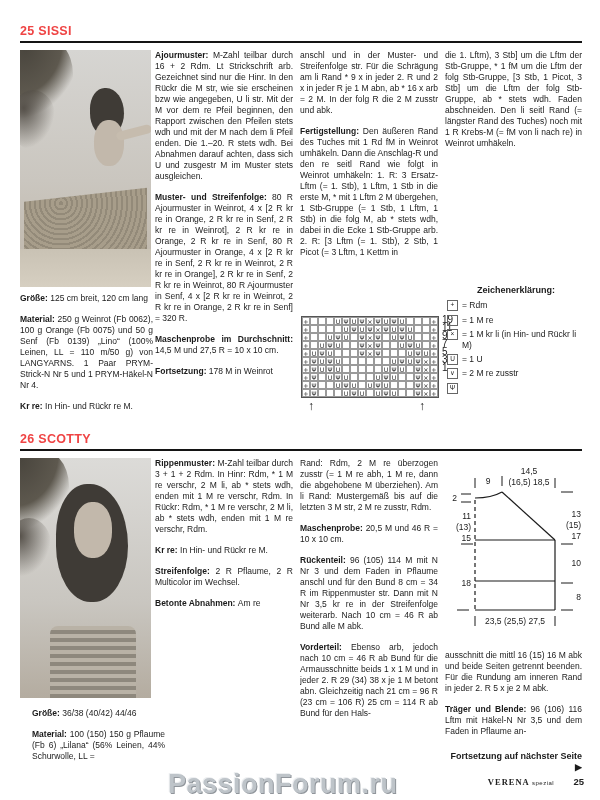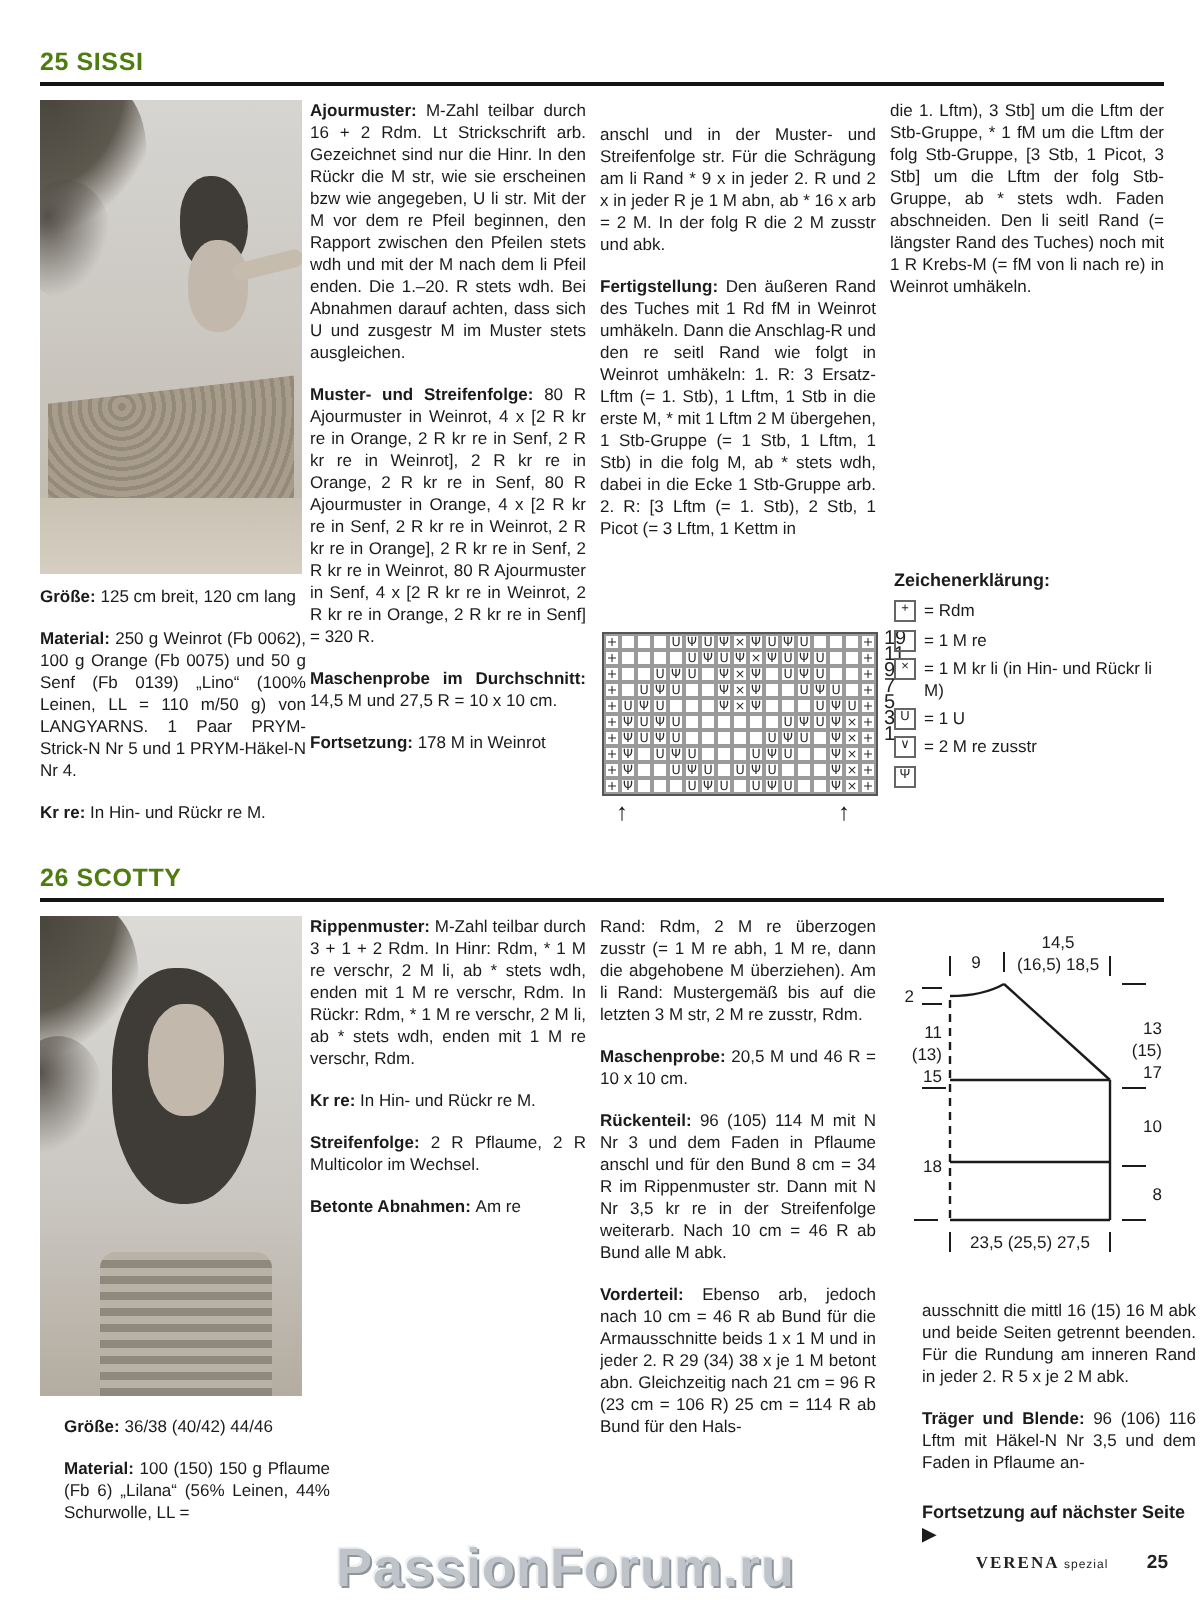--- a/index.html
+++ b/index.html
@@ -1,19 +1,19 @@
 <!DOCTYPE html>
 <html><head>
 <meta charset="utf-8">
 <style>
   html,body{margin:0;padding:0;background:#ffffff;}
   .page{position:relative;width:600px;height:800px;background:#fff;overflow:hidden;
         font-family:"Liberation Sans",sans-serif;color:#1b1b1b;}
   .section-head{position:absolute;left:20px;width:562px;margin:0;font-size:12.5px;font-weight:bold;
-        letter-spacing:.3px;border-bottom:2.5px solid #141414;padding-bottom:3px;color:#4d7c0f;}
+        letter-spacing:.3px;border-bottom:2.5px solid #141414;padding-bottom:3px;color:#ef4444;}
   .col{position:absolute;font-size:8.5px;line-height:11px;text-align:justify;overflow:hidden;}
   .col p.para{margin:0 0 10px 0;}
   .col p.para b{font-weight:bold;}
   
   .photo{position:absolute;overflow:hidden;background:linear-gradient(180deg,#d6d5d2 0%,#cac6bf 55%,#beb5a7 100%);}
   .ph{position:absolute;}
   .ph-palm{left:-18px;top:-14px;width:70px;height:90px;background:radial-gradient(ellipse at 20% 20%,#4a463e 0%,#5d584e 45%,rgba(93,88,78,0) 70%);border-radius:50%;transform:rotate(18deg);}
   .ph-palm2{left:-10px;top:40px;width:46px;height:60px;background:radial-gradient(ellipse at 30% 30%,#56514a 0%,rgba(86,81,74,0) 68%);border-radius:50%;}
   .ph-hair{background:#3f3b36;border-radius:45% 55% 50% 50%;}
   .ph-skin{background:#c2b8ab;border-radius:46%;}
@@ -28,38 +28,38 @@
   .chart-box{border:1px solid #555;display:inline-block;}
   .chart-row{display:flex;}
   .chart-cell{width:8px;height:8px;border:0.5px solid #9a9a9a;box-sizing:border-box;
       font-size:6.3px;line-height:7.4px;text-align:center;color:#2a2a2a;
       font-family:"DejaVu Sans",sans-serif;}
   .chart-rowlabel{width:16px;font-size:10px;line-height:8px;padding-left:3px;color:#222;}
   .chart-arrows{position:relative;height:18px;}
   .chart-arrow{position:absolute;top:0;font-size:12px;font-weight:bold;color:#111;line-height:16px;}
   
   .legend{position:absolute;}
-  .legend-title{font-weight:bold;font-size:9px;margin-bottom:5px;}
+  .legend-title{font-weight:bold;font-size:9px;margin-bottom:5px;text-align:center;}
   .legend-item{display:flex;font-size:8.5px;line-height:10.5px;margin-bottom:3.5px;}
   .legend-sym{flex:0 0 9px;height:9px;border:1px solid #666;margin:0 4px 0 0;font-size:6.5px;
       line-height:8px;text-align:center;color:#222;}
   .legend-text{flex:1;}
   
   .schematic{position:absolute;}
   .schematic svg text{font-family:"Liberation Sans",sans-serif;font-size:8.5px;fill:#1b1b1b;}
   .schematic svg path,.schematic svg line{stroke:#1b1b1b;fill:none;}
   
   .footer{position:absolute;right:16px;top:776px;font-size:8px;color:#222;white-space:nowrap;}
   .footer .mag{font-family:"Liberation Serif",serif;font-weight:bold;letter-spacing:1px;font-size:8.5px;}
   .footer .sub{font-size:6px;letter-spacing:.5px;}
   .footer .pg{font-weight:bold;font-size:9.5px;margin-left:17px;}
   .watermark{position:absolute;left:168px;top:769px;font-size:27px;font-weight:bold;
       letter-spacing:.5px;color:#b9bfc5;
       text-shadow:1px 1px 0 #878d93,-1px -1px 0 #eceef0;opacity:.92;white-space:nowrap;}
-  .continuation{font-weight:bold;font-size:9px;margin-top:14px;text-align:left;}
+  .continuation{font-weight:bold;font-size:9px;margin-top:14px;text-align:right;}
 </style>
 </head>
 <body>
 
 <div class="page">
 
   <h1 class="section-head" style="top:24px;">
     <span>25 SISSI</span>
   </h1>
 
@@ -78,21 +78,21 @@
       <p class="para"><b>Kr re: </b>In Hin- und Rückr re M.</p>
     </div>
 
   <div class="col" style="left:155px;top:50px;width:138px;height:375px;">
       <p class="para"><b>Ajourmuster: </b>M-Zahl teilbar durch 16 + 2 Rdm. Lt Strickschrift arb. Gezeichnet sind nur die Hinr. In den Rückr die M str, wie sie erscheinen bzw wie angegeben, U li str. Mit der M vor dem re Pfeil beginnen, den Rapport zwischen den Pfeilen stets wdh und mit der M nach dem li Pfeil enden. Die 1.–20. R stets wdh. Bei Abnahmen darauf achten, dass sich U und zusgestr M im Muster stets ausgleichen.</p>
       <p class="para"><b>Muster- und Streifenfolge: </b>80 R Ajourmuster in Weinrot, 4 x [2 R kr re in Orange, 2 R kr re in Senf, 2 R kr re in Weinrot], 2 R kr re in Orange, 2 R kr re in Senf, 80 R Ajourmuster in Orange, 4 x [2 R kr re in Senf, 2 R kr re in Weinrot, 2 R kr re in Orange], 2 R kr re in Senf, 2 R kr re in Weinrot, 80 R Ajourmuster in Senf, 4 x [2 R kr re in Weinrot, 2 R kr re in Orange, 2 R kr re in Senf] = 320 R.</p>
       <p class="para"><b>Maschenprobe im Durchschnitt: </b>14,5 M und 27,5 R = 10 x 10 cm.</p>
       <p class="para"><b>Fortsetzung: </b>178 M in Weinrot</p>
     </div>
 
-  <div class="col" style="left:300px;top:62px;width:138px;height:262px;">
+  <div class="col" style="left:300px;top:50px;width:138px;height:262px;">
       <p class="para">anschl und in der Muster- und Streifenfolge str. Für die Schrägung am li Rand * 9 x in jeder 2. R und 2 x in jeder R je 1 M abn, ab * 16 x arb = 2 M. In der folg R die 2 M zusstr und abk.</p>
       <p class="para"><b>Fertigstellung: </b>Den äußeren Rand des Tuches mit 1 Rd fM in Weinrot umhäkeln. Dann die Anschlag-R und den re seitl Rand wie folgt in Weinrot umhäkeln: 1. R: 3 Ersatz-Lftm (= 1. Stb), 1 Lftm, 1 Stb in die erste M, * mit 1 Lftm 2 M übergehen, 1 Stb-Gruppe (= 1 Stb, 1 Lftm, 1 Stb) in die folg M, ab * stets wdh, dabei in die Ecke 1 Stb-Gruppe arb. 2. R: [3 Lftm (= 1. Stb), 2 Stb, 1 Picot (= 3 Lftm, 1 Kettm in</p>
     </div>
 
   <div class="chart" style="left:301px;top:316px;">
     <div style="display:flex;align-items:flex-start;">
       <div class="chart-box" id="chart-grid">
           <div class="chart-row">
             <div class="chart-cell">+</div>
             <div class="chart-cell"></div>
@@ -401,21 +401,21 @@
       <text x="28" y="124" text-anchor="end">18</text>
       <text x="138" y="55" text-anchor="end">13</text>
       <text x="138" y="66" text-anchor="end">(15)</text>
       <text x="138" y="77" text-anchor="end">17</text>
       <text x="138" y="104" text-anchor="end">10</text>
       <text x="138" y="138" text-anchor="end">8</text>
       <text x="72" y="162" text-anchor="middle">23,5 (25,5) 27,5</text>
     </svg>
   </div>
 
-  <div class="col" style="left:445px;top:650px;width:137px;height:126px;margin-left:16px;">
+  <div class="col" style="left:445px;top:650px;width:137px;height:126px;">
     <div>
         <p class="para">ausschnitt die mittl 16 (15) 16 M abk und beide Seiten getrennt beenden. Für die Rundung am inneren Rand in jeder 2. R 5 x je 2 M abk.</p>
         <p class="para"><b>Träger und Blende: </b>96 (106) 116 Lftm mit Häkel-N Nr 3,5 und dem Faden in Pflaume an-</p>
       </div>
     <div class="continuation">Fortsetzung auf nächster Seite ▶</div>
   </div>
 
   <div class="footer">
     <span class="mag">VERENA</span>
     <span class="sub">spezial</span>

